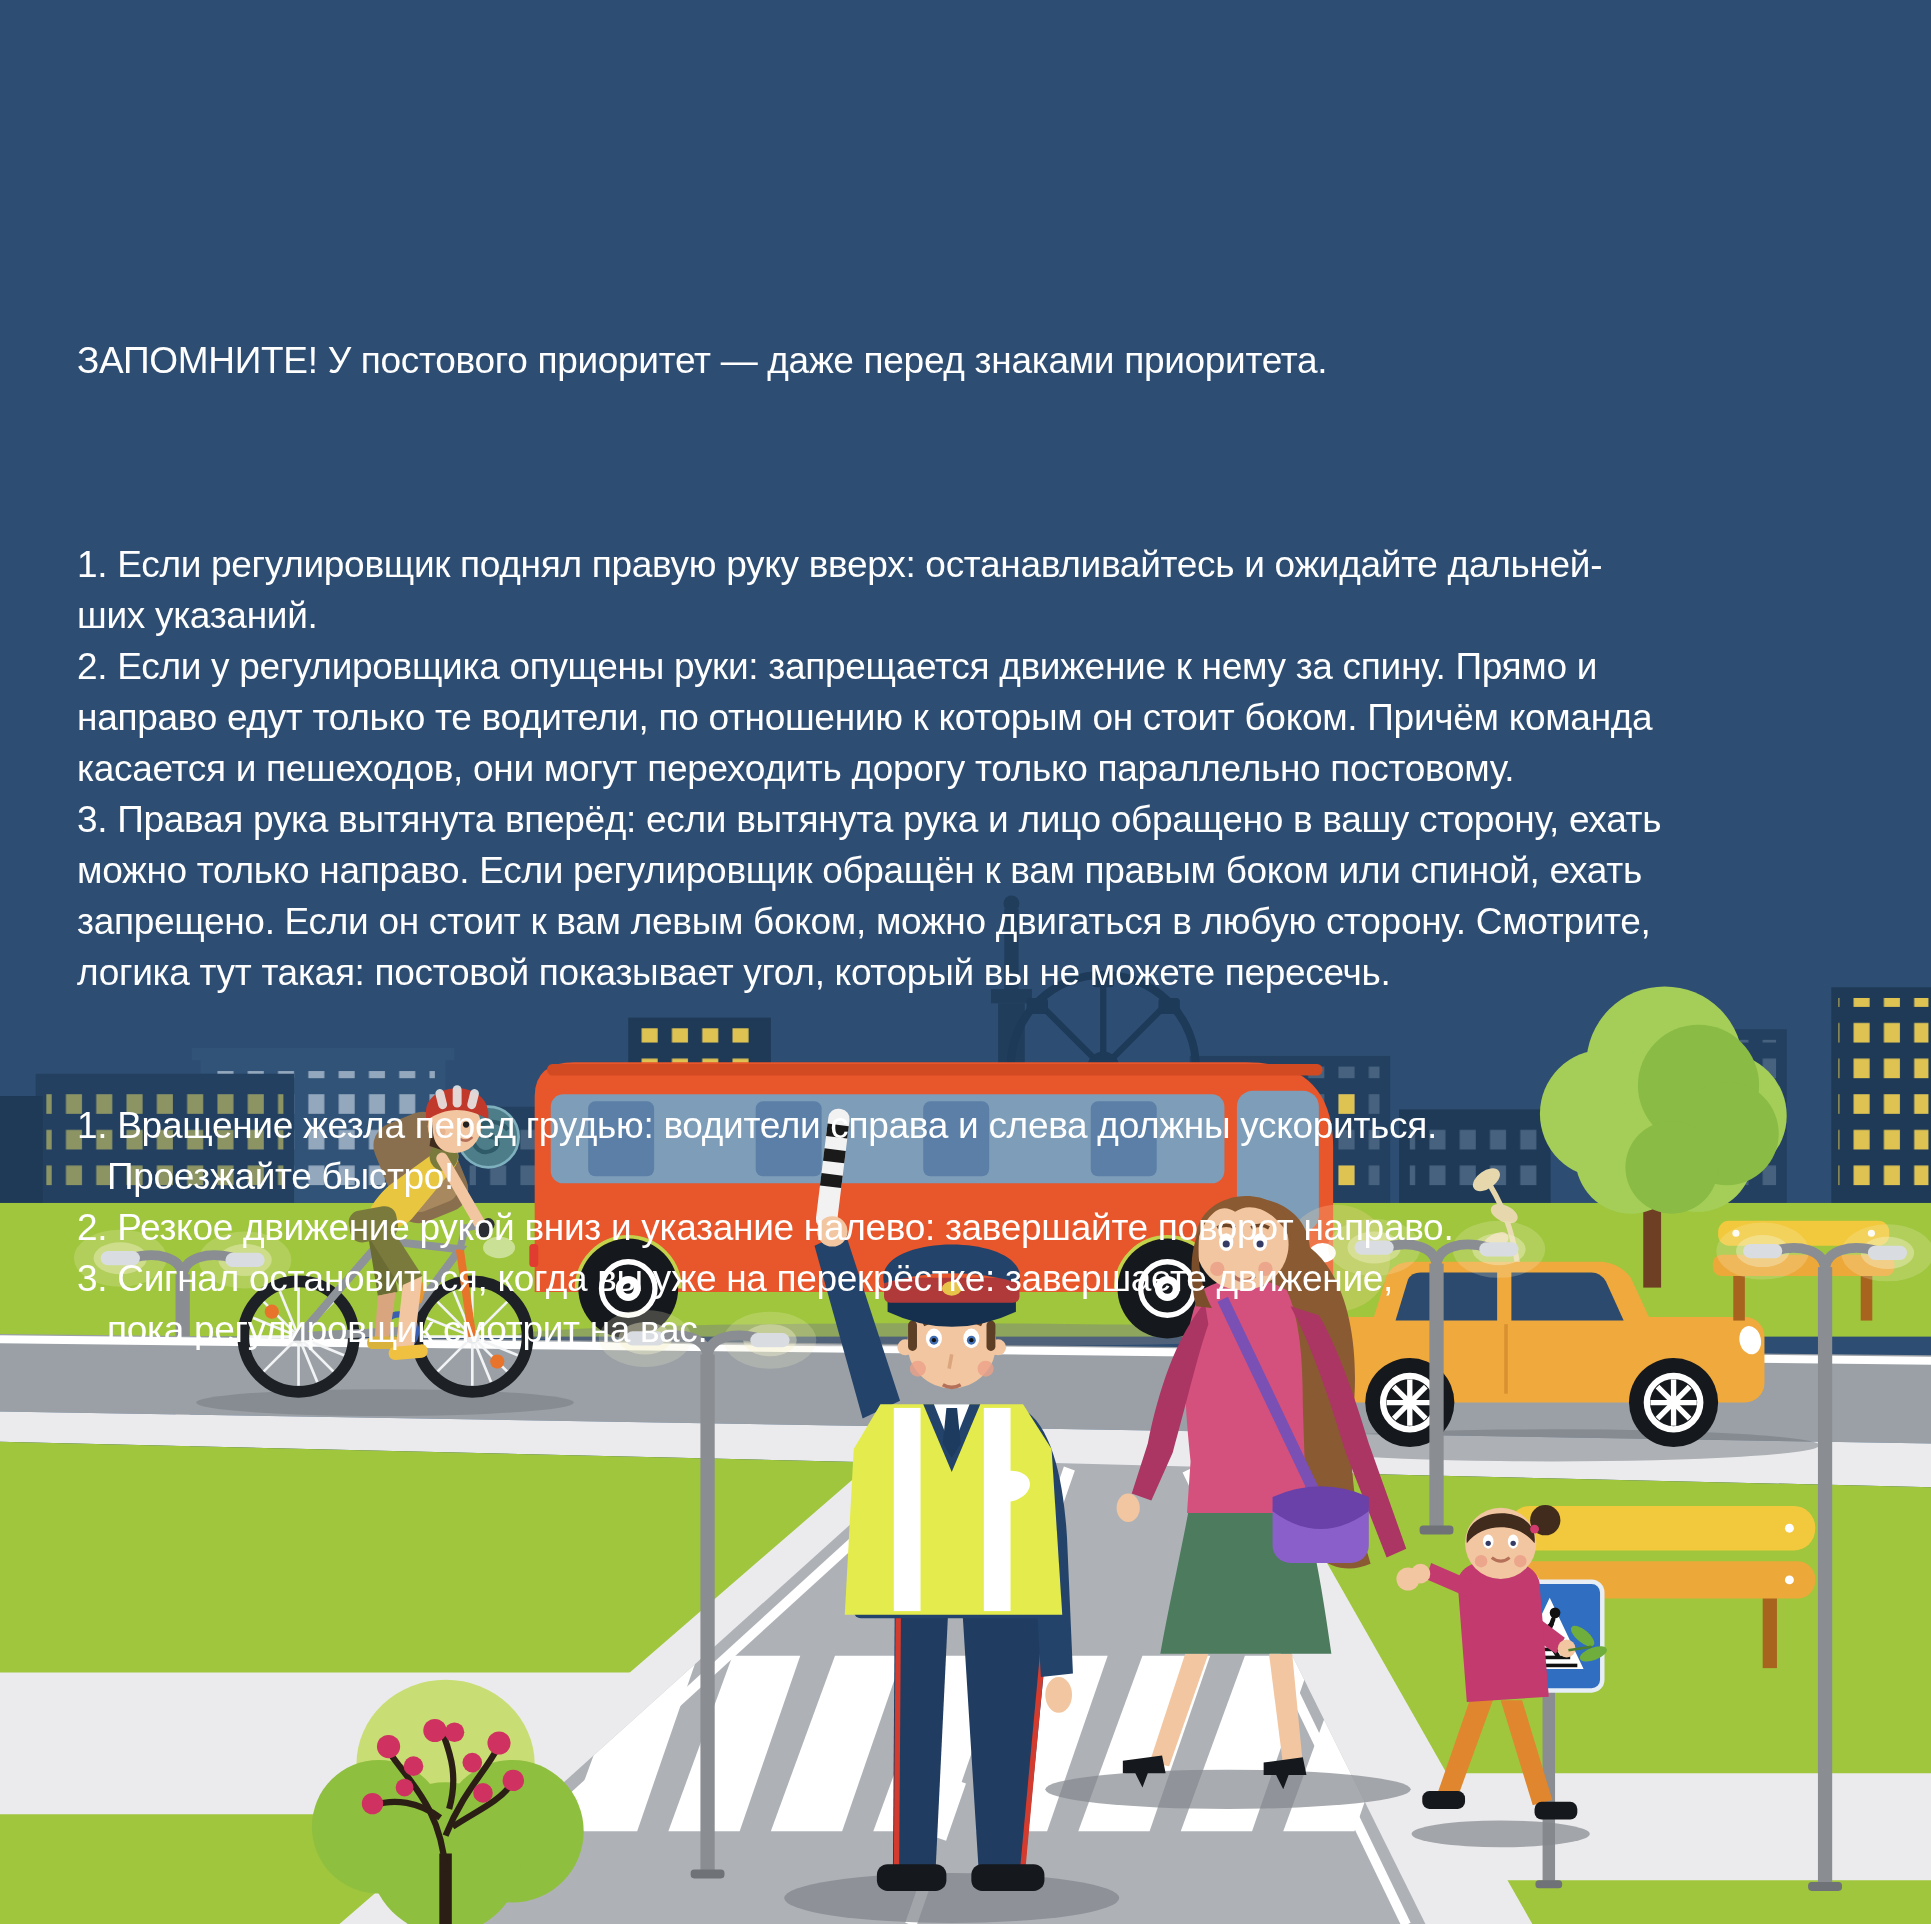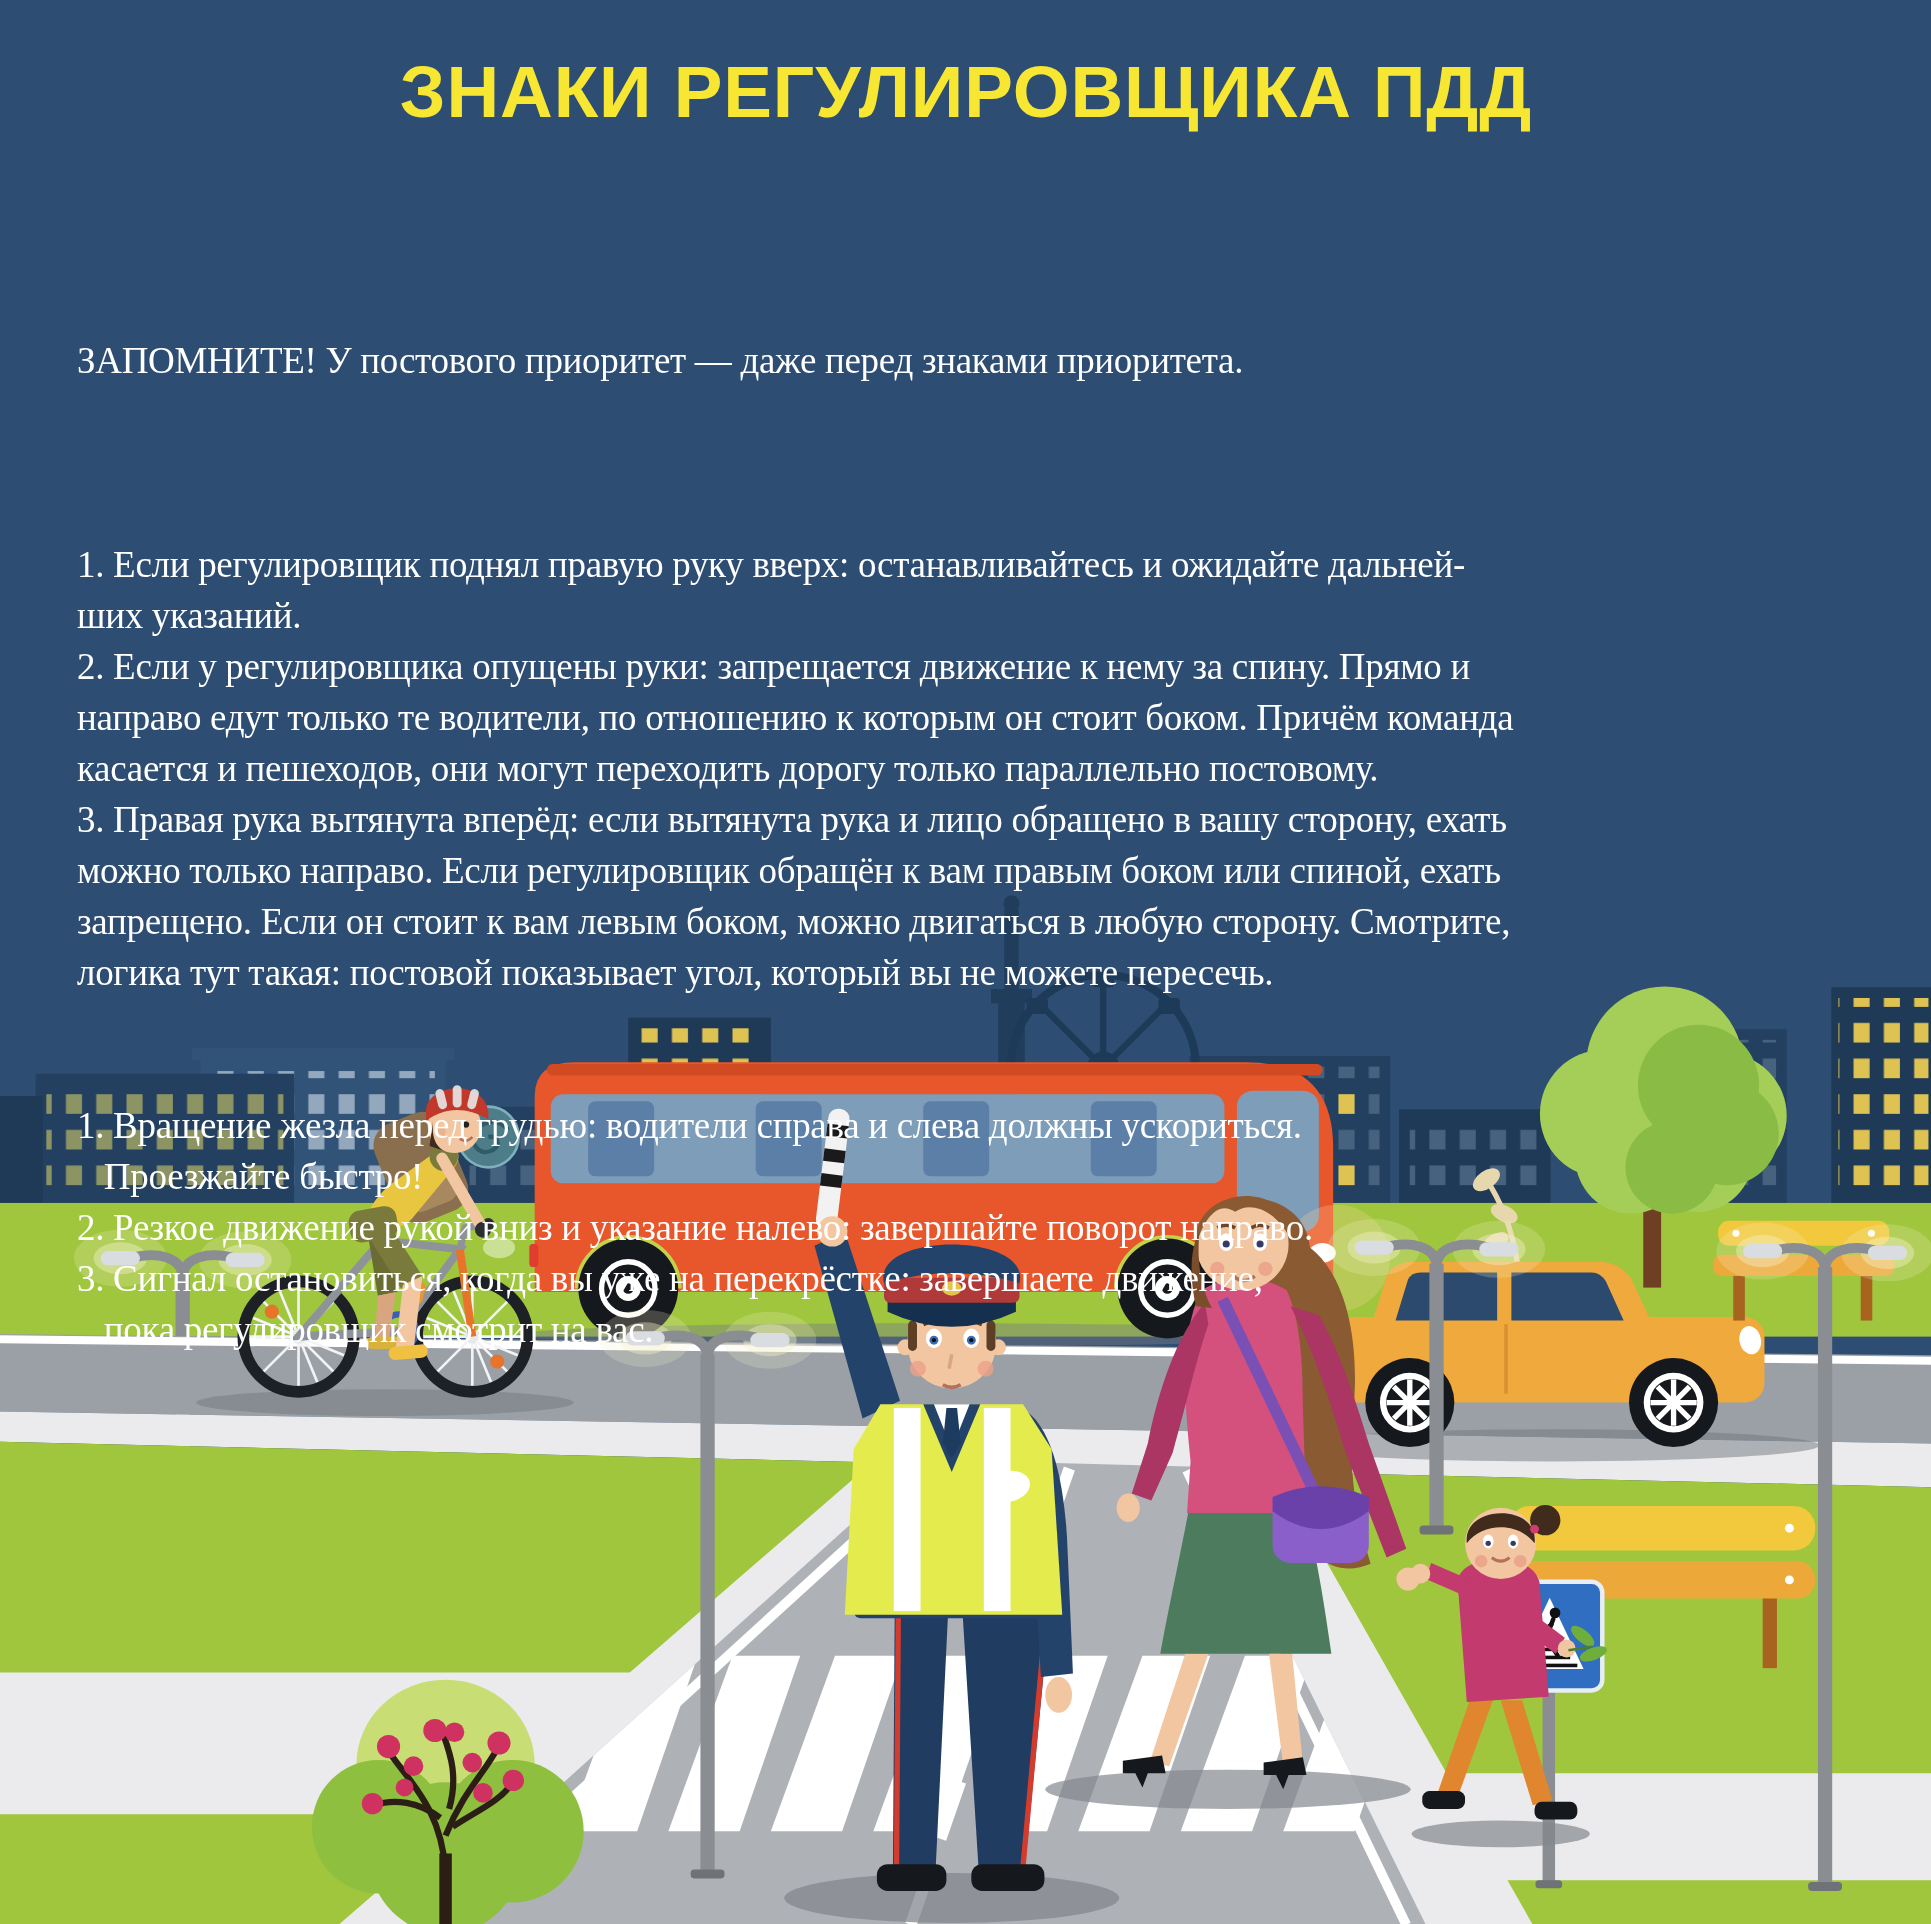--- a/index.html
+++ b/index.html
@@ -2,21 +2,21 @@
 <html style="font-size:14.3px"><head>
 <meta charset="utf-8">
 <style>
   html,body{margin:0;padding:0;background:#2e4d72;}
   .poster{position:relative;width:1932px;height:1925px;background:#2e4d72;overflow:hidden;
           font-family:"Liberation Sans", sans-serif;}
   .scene{position:absolute;left:0;bottom:0;width:1932px;height:1052px;display:block;z-index:1;}
   .title{position:absolute;top:50px;left:0;right:0;margin:0;text-align:center;z-index:2;
          color:#f7e733;font-size:73px;font-weight:bold;letter-spacing:0.9px;}
   .textblock{position:absolute;top:233px;left:77px;right:53px;z-index:2;color:#ffffff;
-             font-size:37px;line-height:51px;letter-spacing:-0.3px;white-space:pre-wrap;font-family:Liberation Serif, serif;}
+             font-size:37px;line-height:51px;letter-spacing:-0.3px;white-space:pre-wrap;}
   .textblock p{margin:0;}
   .rules{margin-top:51px !important;}
   .extra-heading{margin-top:51px !important;}
 </style>
 </head>
 <body>
 
 <div class="poster">
 
 <svg class="scene" viewBox="0 0 2168 1180">
@@ -522,21 +522,20 @@
           <circle cx="1670" cy="752" r="3" fill="#343c66"></circle>
       <ellipse cx="1698" cy="750" rx="6" ry="8" fill="#ffffff"></ellipse>
           <circle cx="1698" cy="752" r="3" fill="#343c66"></circle>
       <circle cx="1662" cy="772" r="7" fill="#eba088" opacity="0.85"></circle>
           <circle cx="1706" cy="772" r="7" fill="#eba088" opacity="0.85"></circle>
       <path d="M1674,768 Q1684,776 1694,768" stroke="#b5705a" stroke-width="3.5" fill="none"></path>
     </g>
   </g>
 </svg>
 
-<h1 class="title">ЗНАКИ РЕГУЛИРОВЩИКА ПДД</h1>
 
 <div class="textblock">
   <p class="intro">ЗАПОМНИТЕ! У постового приоритет — даже перед знаками приоритета.</p>
   <p class="rules">1. Если регулировщик поднял правую руку вверх: останавливайтесь и ожидайте дальней-
 ших указаний.
 2. Если у регулировщика опущены руки: запрещается движение к нему за спину. Прямо и
 направо едут только те водители, по отношению к которым он стоит боком. Причём команда
 касается и пешеходов, они могут переходить дорогу только параллельно постовому.
 3. Правая рука вытянута вперёд: если вытянута рука и лицо обращено в вашу сторону, ехать
 можно только направо. Если регулировщик обращён к вам правым боком или спиной, ехать

